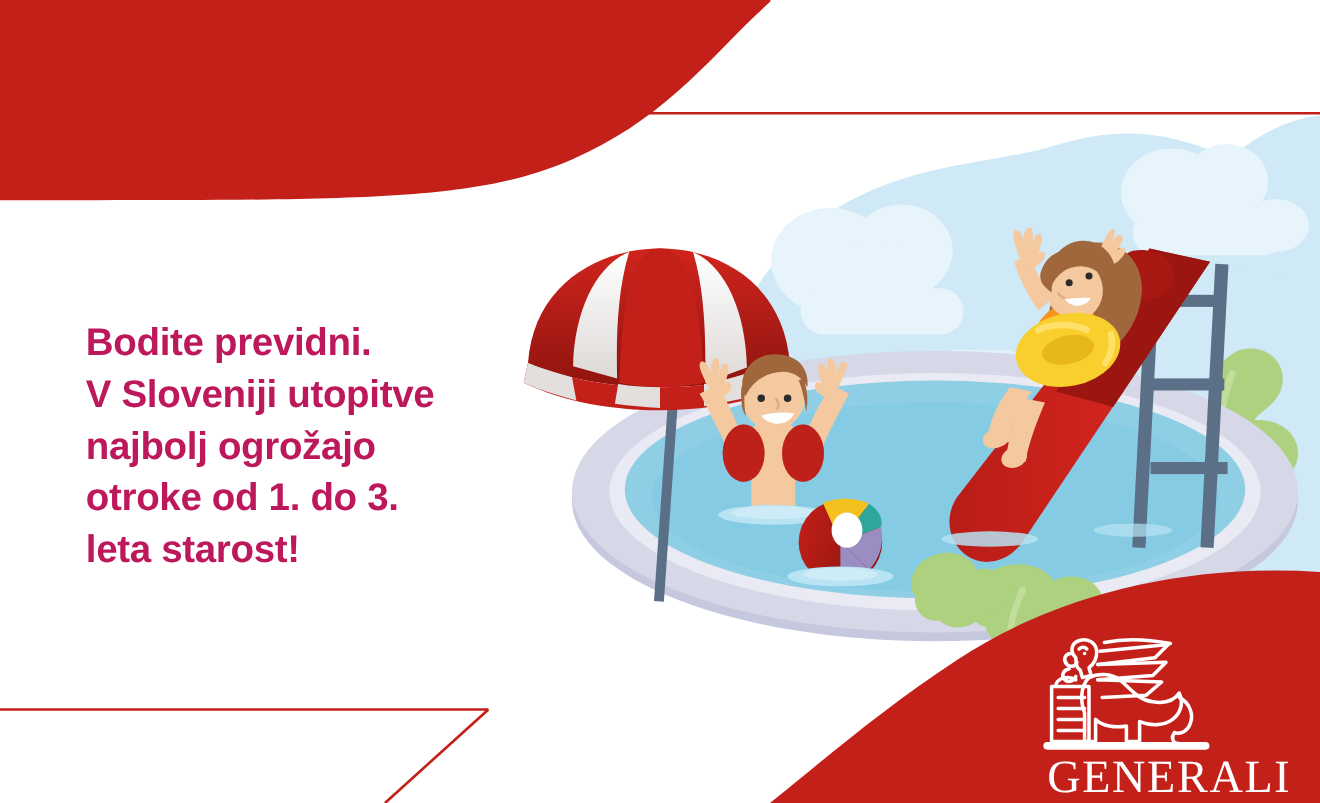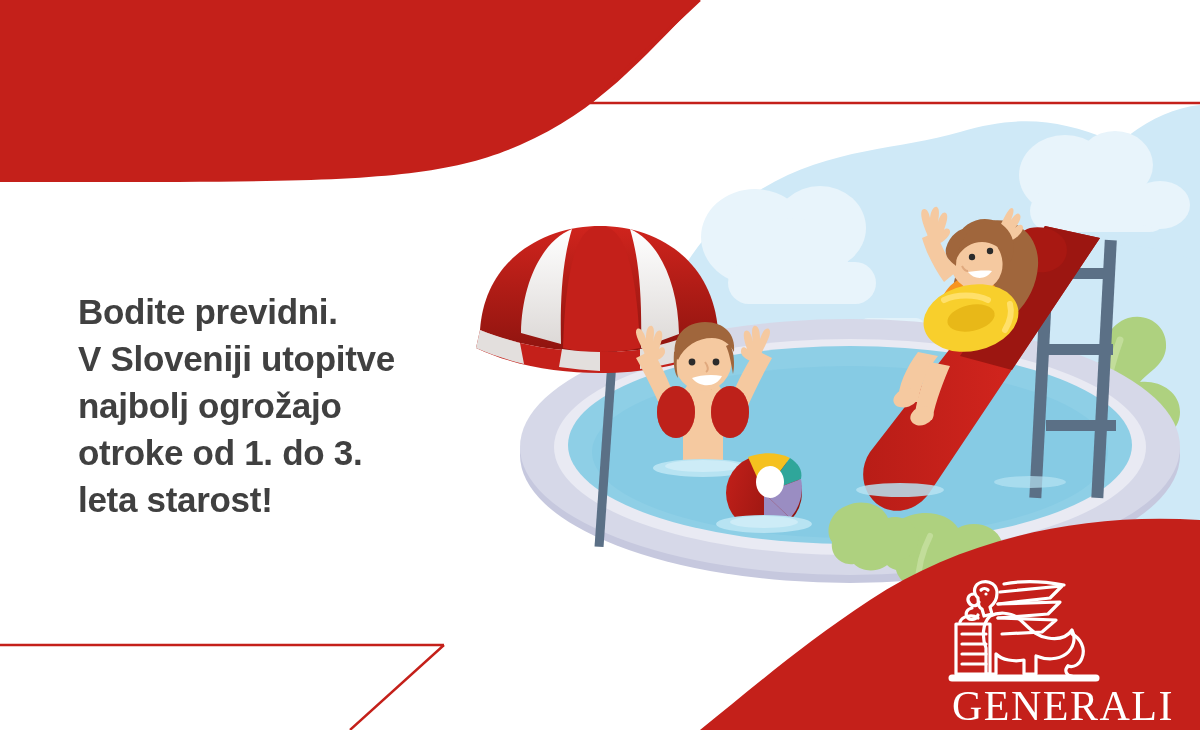--- a/index.html
+++ b/index.html
@@ -1,21 +1,21 @@
 <!DOCTYPE html>
 <html><head>
 <meta charset="utf-8">
 <style>
   html,body{margin:0;padding:0;background:#fff;}
   body{width:1200px;height:730px;overflow:hidden;font-family:"Liberation Sans",sans-serif;}
   #banner{position:relative;width:1200px;height:730px;background:#ffffff;overflow:hidden;}
   #art{position:absolute;left:0;top:0;width:1200px;height:730px;}
   #headline{
     position:absolute;left:78px;top:288px;width:400px;
-    color:#404040;font-family:"Liberation Sans",sans-serif;
+    color:#be185d;font-family:"Liberation Sans",sans-serif;
     font-weight:700;font-size:35px;line-height:47px;letter-spacing:-0.3px;
     white-space:pre-line;
   }
 </style>
 </head>
 <body>
 
 <div id="banner">
 
   <svg id="art" viewBox="0 0 1200 730" xmlns="http://www.w3.org/2000/svg">

